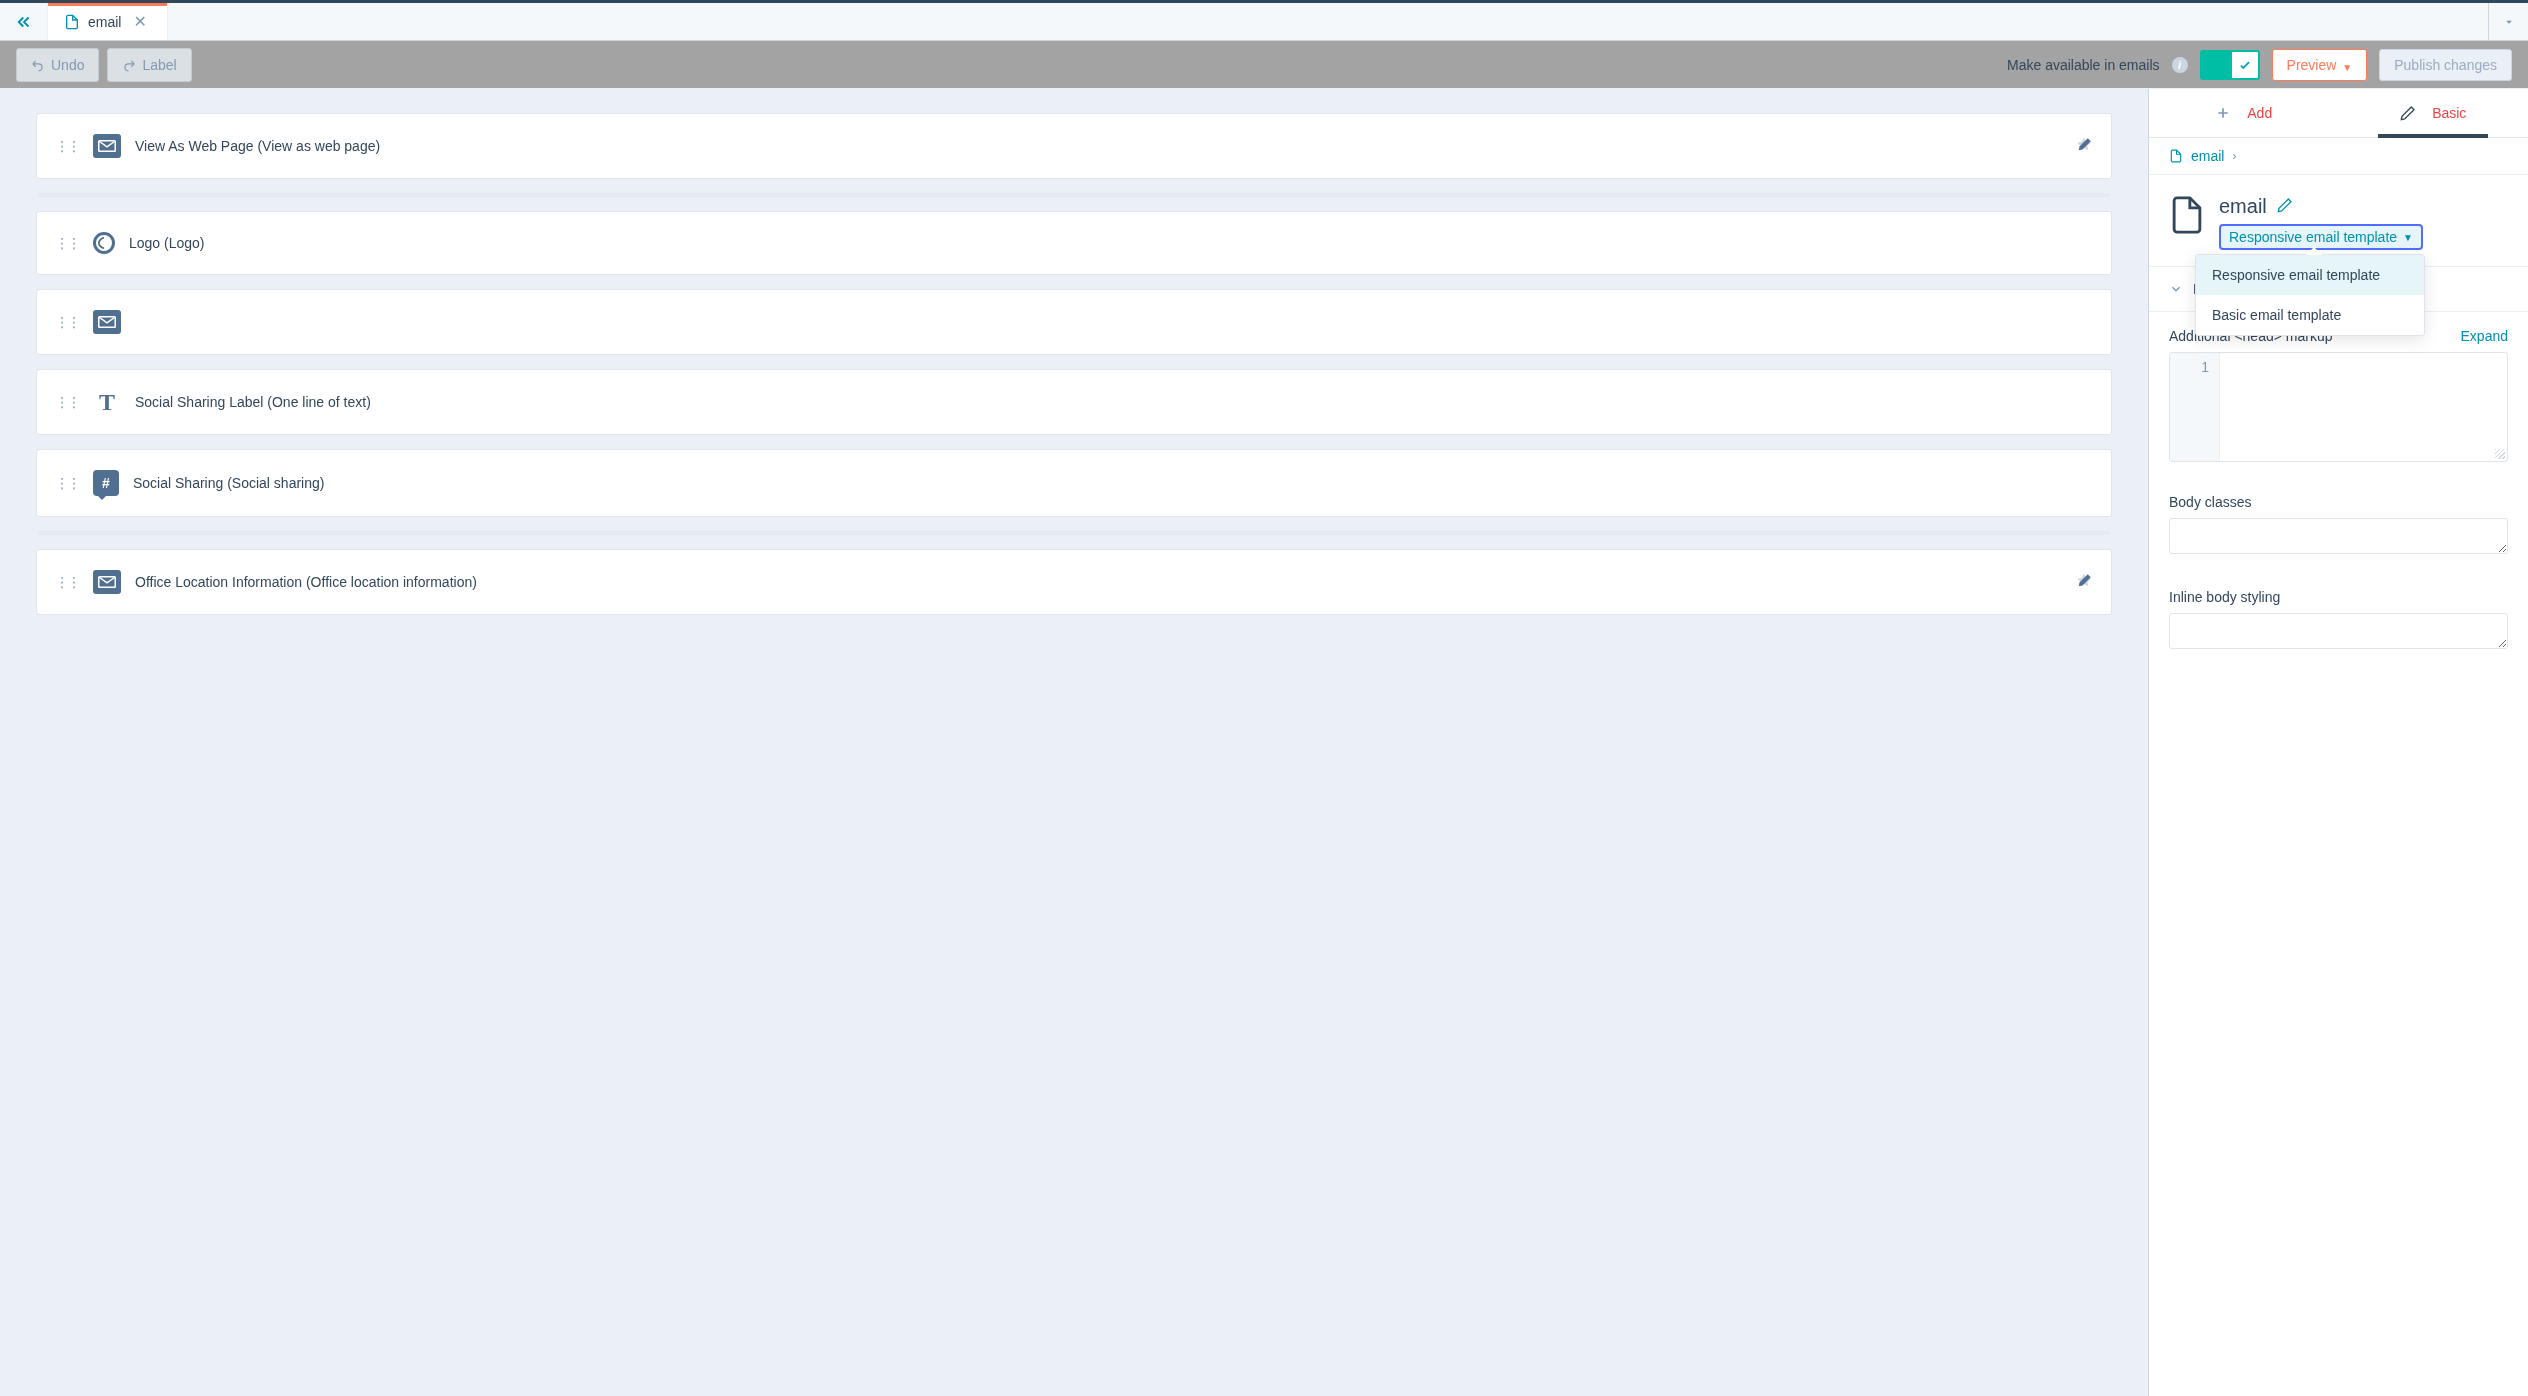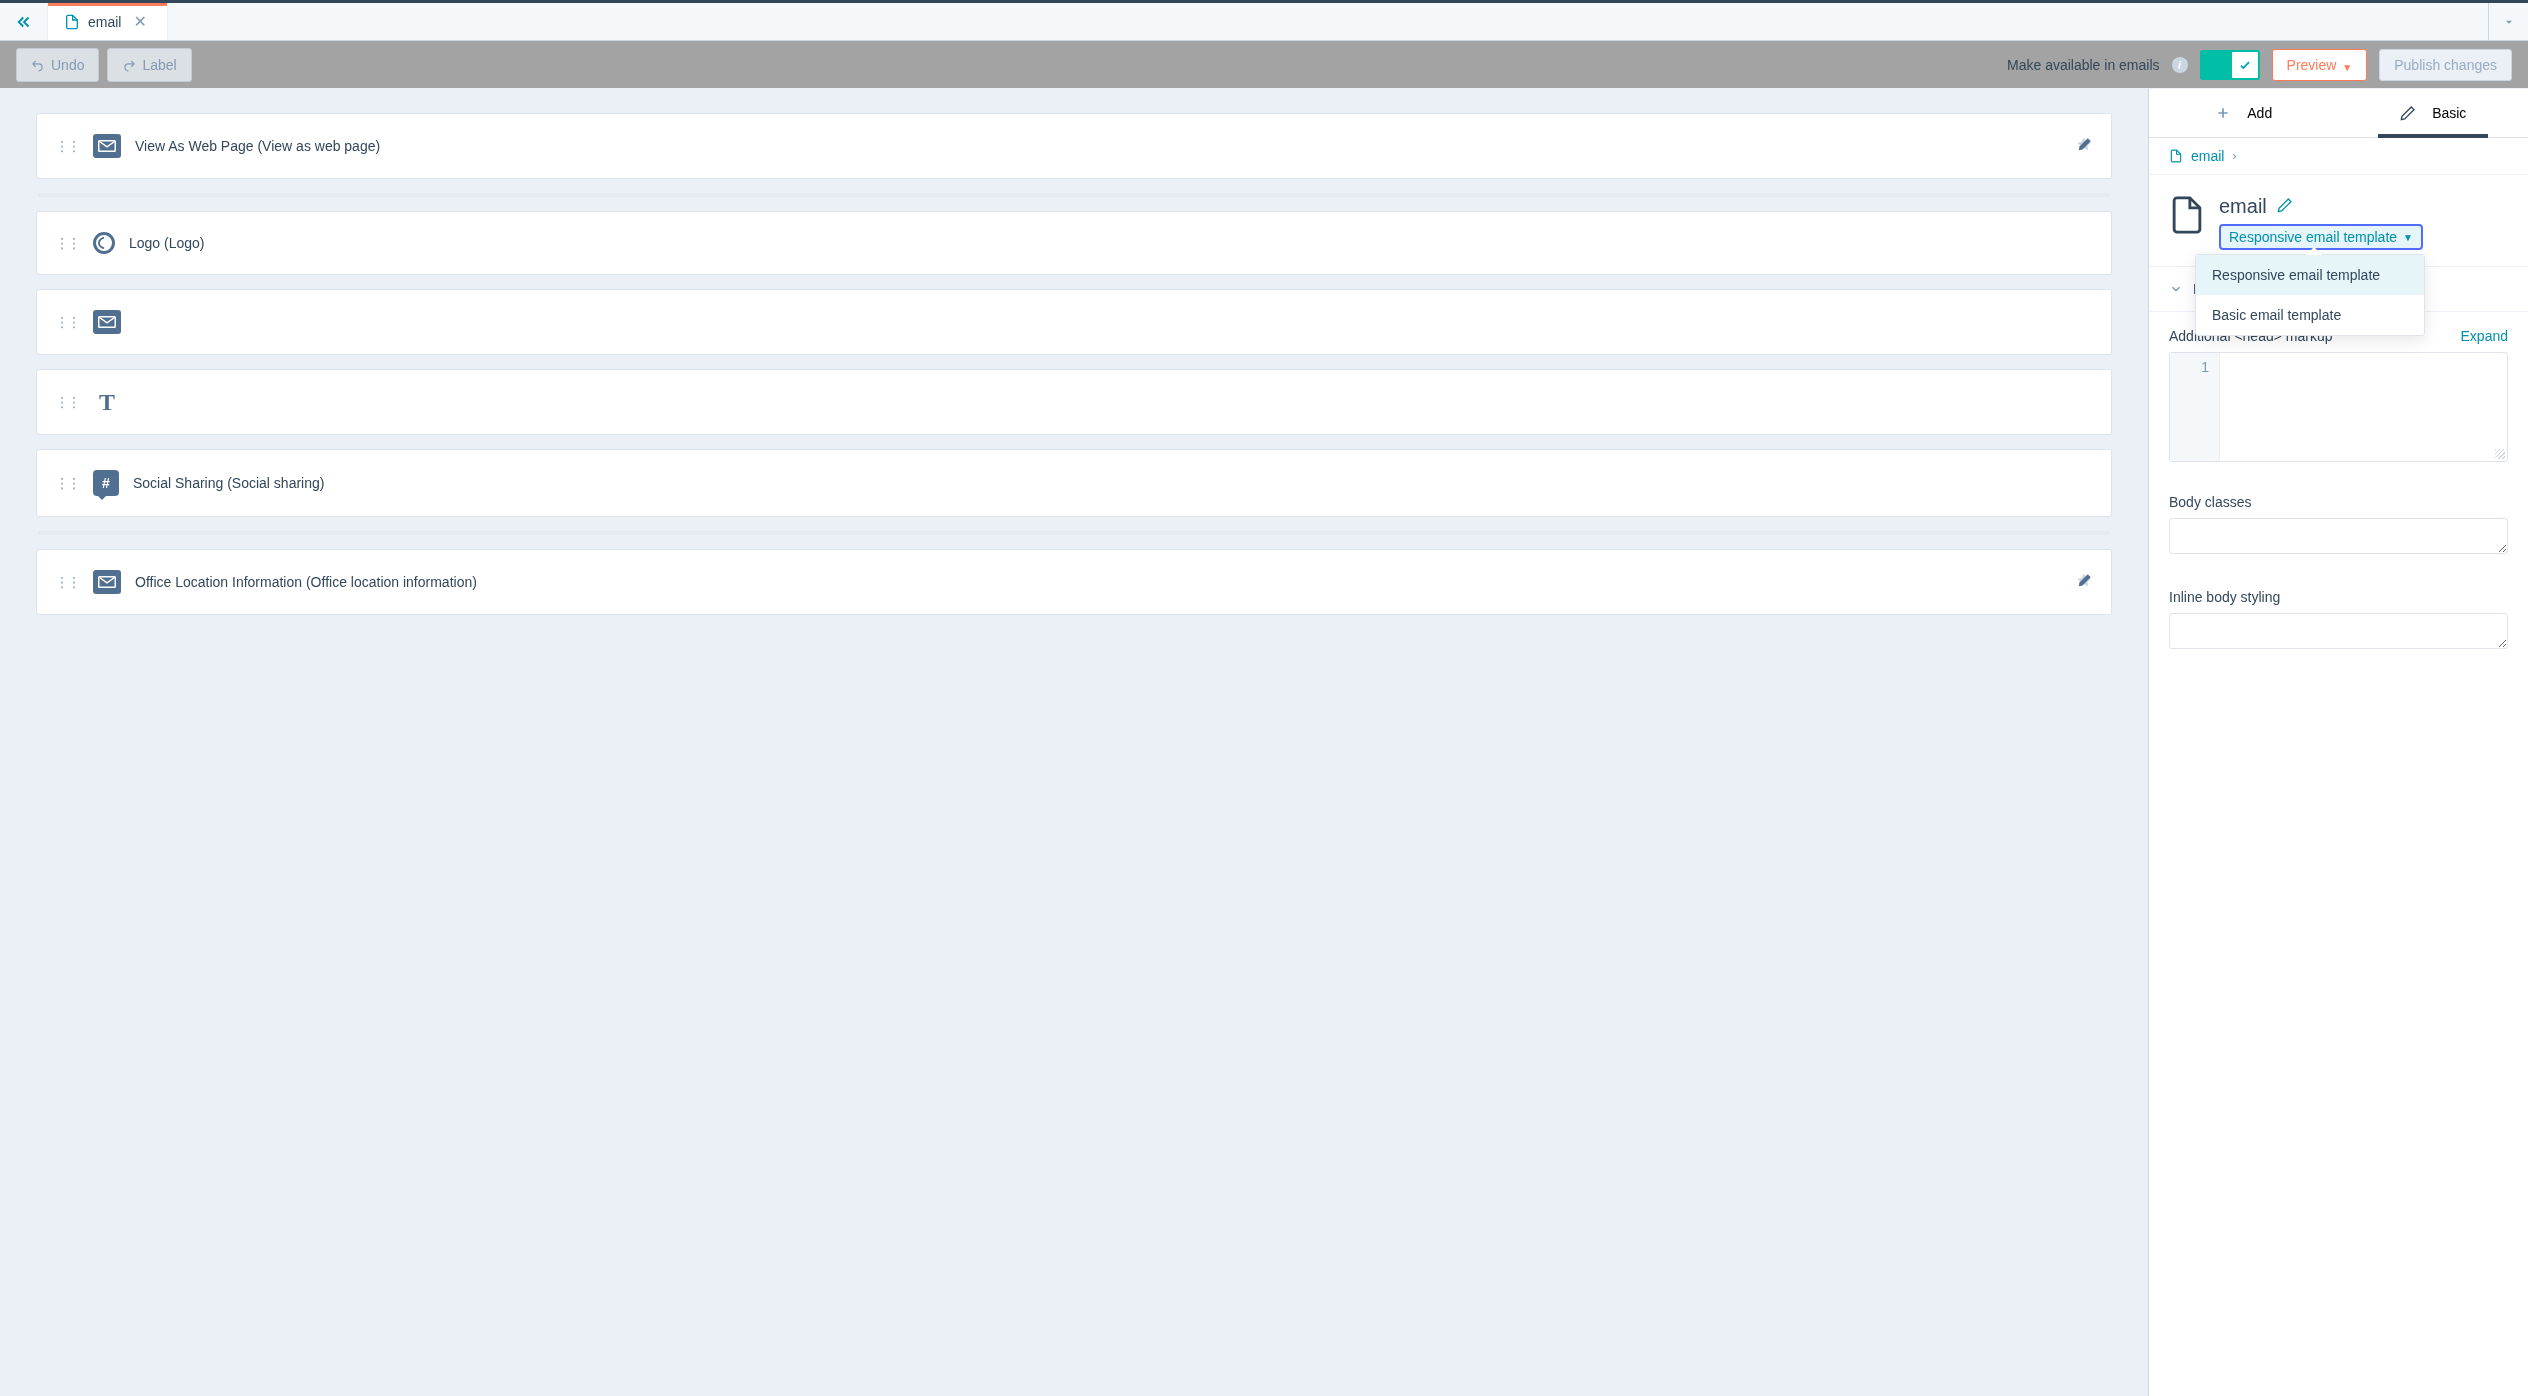--- a/index.html
+++ b/index.html
@@ -42,21 +42,21 @@
 .mod-icon.logo-o::after { content: ''; position: absolute; top: 2px; left: 2px; right: 2px; bottom: 2px; border: 2px solid #516f90; border-radius: 50%; border-top-color: transparent; border-right-color: transparent; transform: rotate(45deg); }
 .mod-icon.hash { background: #516f90; border-radius: 4px; width: 26px; height: 26px; color: #fff; display: flex; align-items: center; justify-content: center; font-weight: bold; position: relative; }
 .mod-icon.hash::after { content: ''; position: absolute; bottom: -4px; left: 4px; width: 0; height: 0; border-left: 5px solid transparent; border-right: 5px solid transparent; border-top: 5px solid #516f90; }
 .mod-label { flex: 1; color: #33475b; }
 .mod-actions { color: #516f90; }
 .mod-actions svg { width: 18px; height: 18px; }
 .separator { height: 4px; background: #dfe3eb; border-radius: 2px; margin: 6px 2px 14px; opacity: 0.5; }
 
 .sidebar { width: 380px; background: #fff; border-left: 1px solid #cbd6e2; display: flex; flex-direction: column; }
 .side-tabs { display: flex; border-bottom: 1px solid #dfe3eb; }
-.side-tab { flex: 1; padding: 16px 0; display: flex; align-items: center; justify-content: center; gap: 16px; color: #000000; cursor: pointer; position: relative; }
+.side-tab { flex: 1; padding: 16px 0; display: flex; align-items: center; justify-content: center; gap: 16px; color: #ef4444; cursor: pointer; position: relative; }
 .side-tab.active::after { content: ''; position: absolute; bottom: -1px; left: 50%; transform: translateX(-50%); width: 110px; height: 4px; background: #33475b; }
 .side-tab svg { width: 16px; height: 16px; }
 
 .breadcrumb { padding: 10px 20px; display: flex; align-items: center; gap: 8px; color: #0091ae; border-bottom: 1px solid #eaf0f6; }
 .breadcrumb svg { width: 14px; height: 14px; }
 .breadcrumb .chev { color: #7c98b6; font-size: 12px; }
 
 .side-header { padding: 20px 20px 16px; display: flex; align-items: flex-start; gap: 14px; }
 .side-doc-icon { width: 36px; height: 40px; }
 .side-title-row { display: flex; align-items: center; gap: 10px; }
@@ -182,20 +182,21 @@
         <svg viewBox="0 0 24 16" fill="none" stroke="#fff" stroke-width="2">
             <rect x="1" y="1" width="22" height="14" rx="1"></rect>
             <path d="M2 2l10 7 10-7"></path>
           </svg>
       </span>
     </div>
 
     <div class="module">
       <span class="drag-handle">⋮⋮</span>
       <span class="mod-icon text-t">T</span>
+      <span class="mod-label">Social Sharing Label (One line of text)</span>
     </div>
 
     <div class="module">
       <span class="drag-handle">⋮⋮</span>
       <span class="mod-icon hash">#</span>
       <span class="mod-label">Social Sharing (Social sharing)</span>
     </div>
 
     <div class="separator"></div>
 

